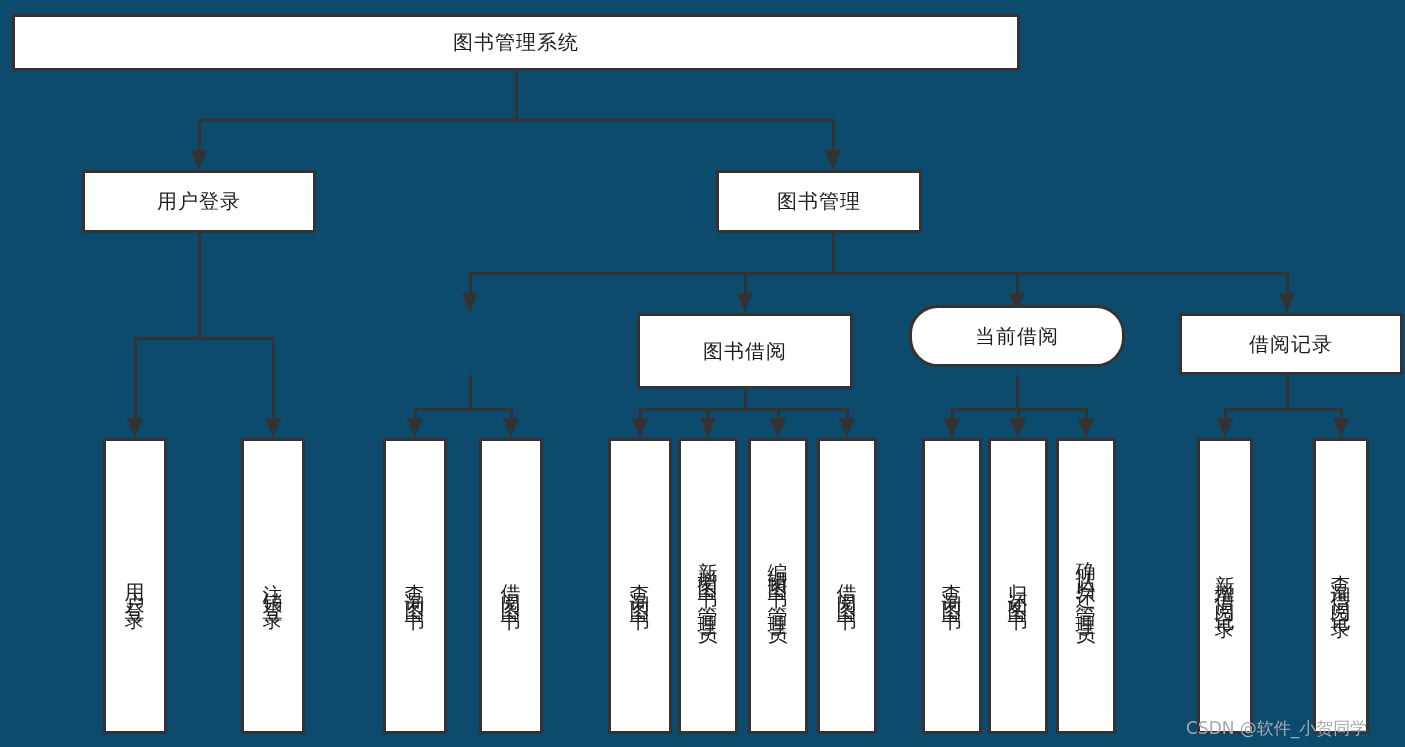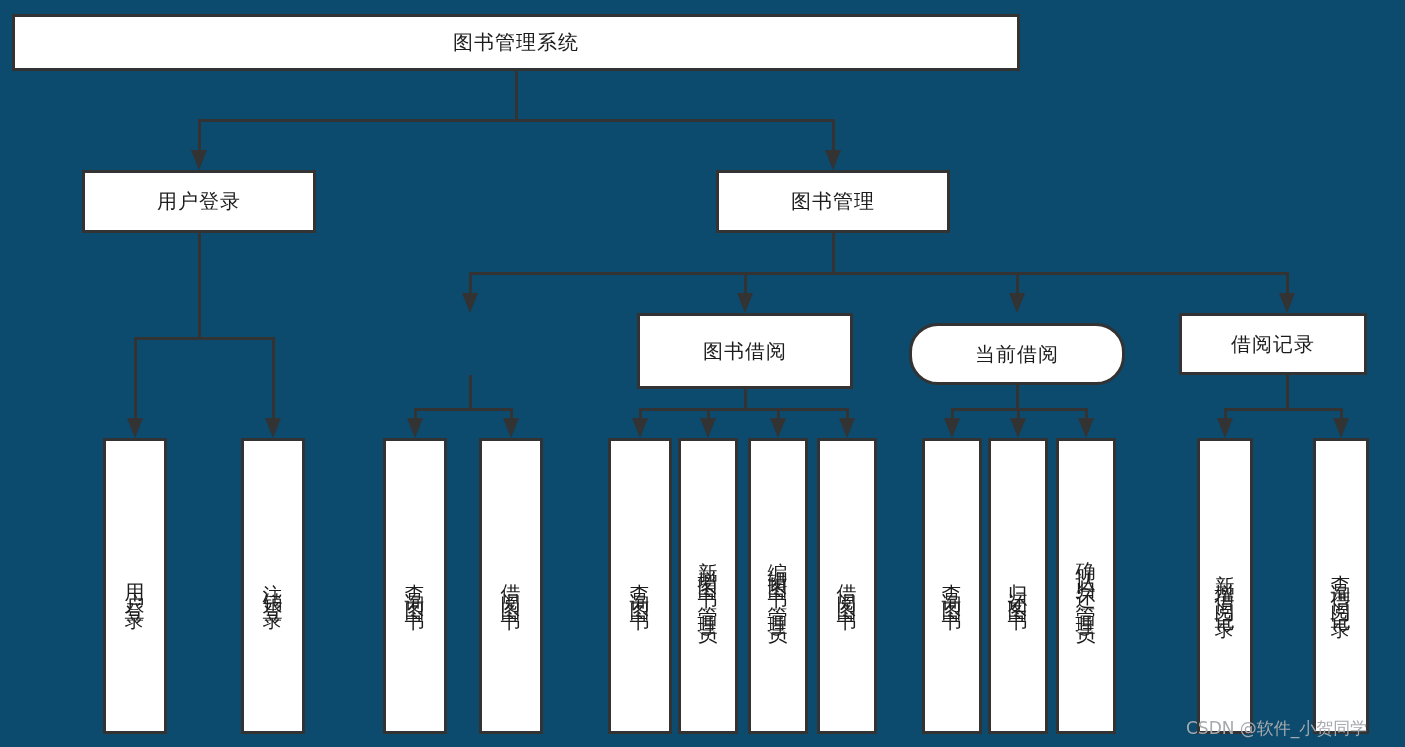--- a/index.html
+++ b/index.html
@@ -51,25 +51,25 @@
   }
 </style>
 </head>
 <body>
 
 <div class="canvas">
 
   <div class="node" style="left:12px;top:14px;width:1008px;height:57px;">图书管理系统</div>
 
   <div class="node" style="left:82px;top:170px;width:234px;height:63px;">用户登录</div>
-  <div class="node" style="left:716px;top:170px;width:234px;height:63px;">图书管理</div>
+  <div class="node" style="left:716px;top:170px;width:206px;height:63px;">图书管理</div>
 
   <div class="node" style="left:637px;top:313px;width:216px;height:76px;">图书借阅</div>
-  <div class="node" style="left:909px;top:323px;width:216px;height:62px;border-radius:29px;">当前借阅</div>
-  <div class="node" style="left:1179px;top:313px;width:188px;height:62px;">借阅记录</div>
+  <div class="node" style="left:909px;top:305px;width:216px;height:62px;border-radius:29px;">当前借阅</div>
+  <div class="node" style="left:1179px;top:313px;width:224px;height:62px;">借阅记录</div>
 
   <div class="node leaf" style="left:103px;top:438px;width:64px;height:296px;">用户登录</div>
   <div class="node leaf" style="left:241px;top:438px;width:64px;height:296px;">注销登录</div>
 
   <div class="node leaf" style="left:383px;top:438px;width:64px;height:296px;">查询图书</div>
   <div class="node leaf" style="left:479px;top:438px;width:64px;height:296px;">借阅图书</div>
 
   <div class="node leaf" style="left:608px;top:438px;width:64px;height:296px;">查询图书</div>
   <div class="node leaf" style="left:678px;top:438px;width:60px;height:296px;">新增图书（管理员）</div>
   <div class="node leaf" style="left:748px;top:438px;width:60px;height:296px;">编辑图书（管理员）</div>

